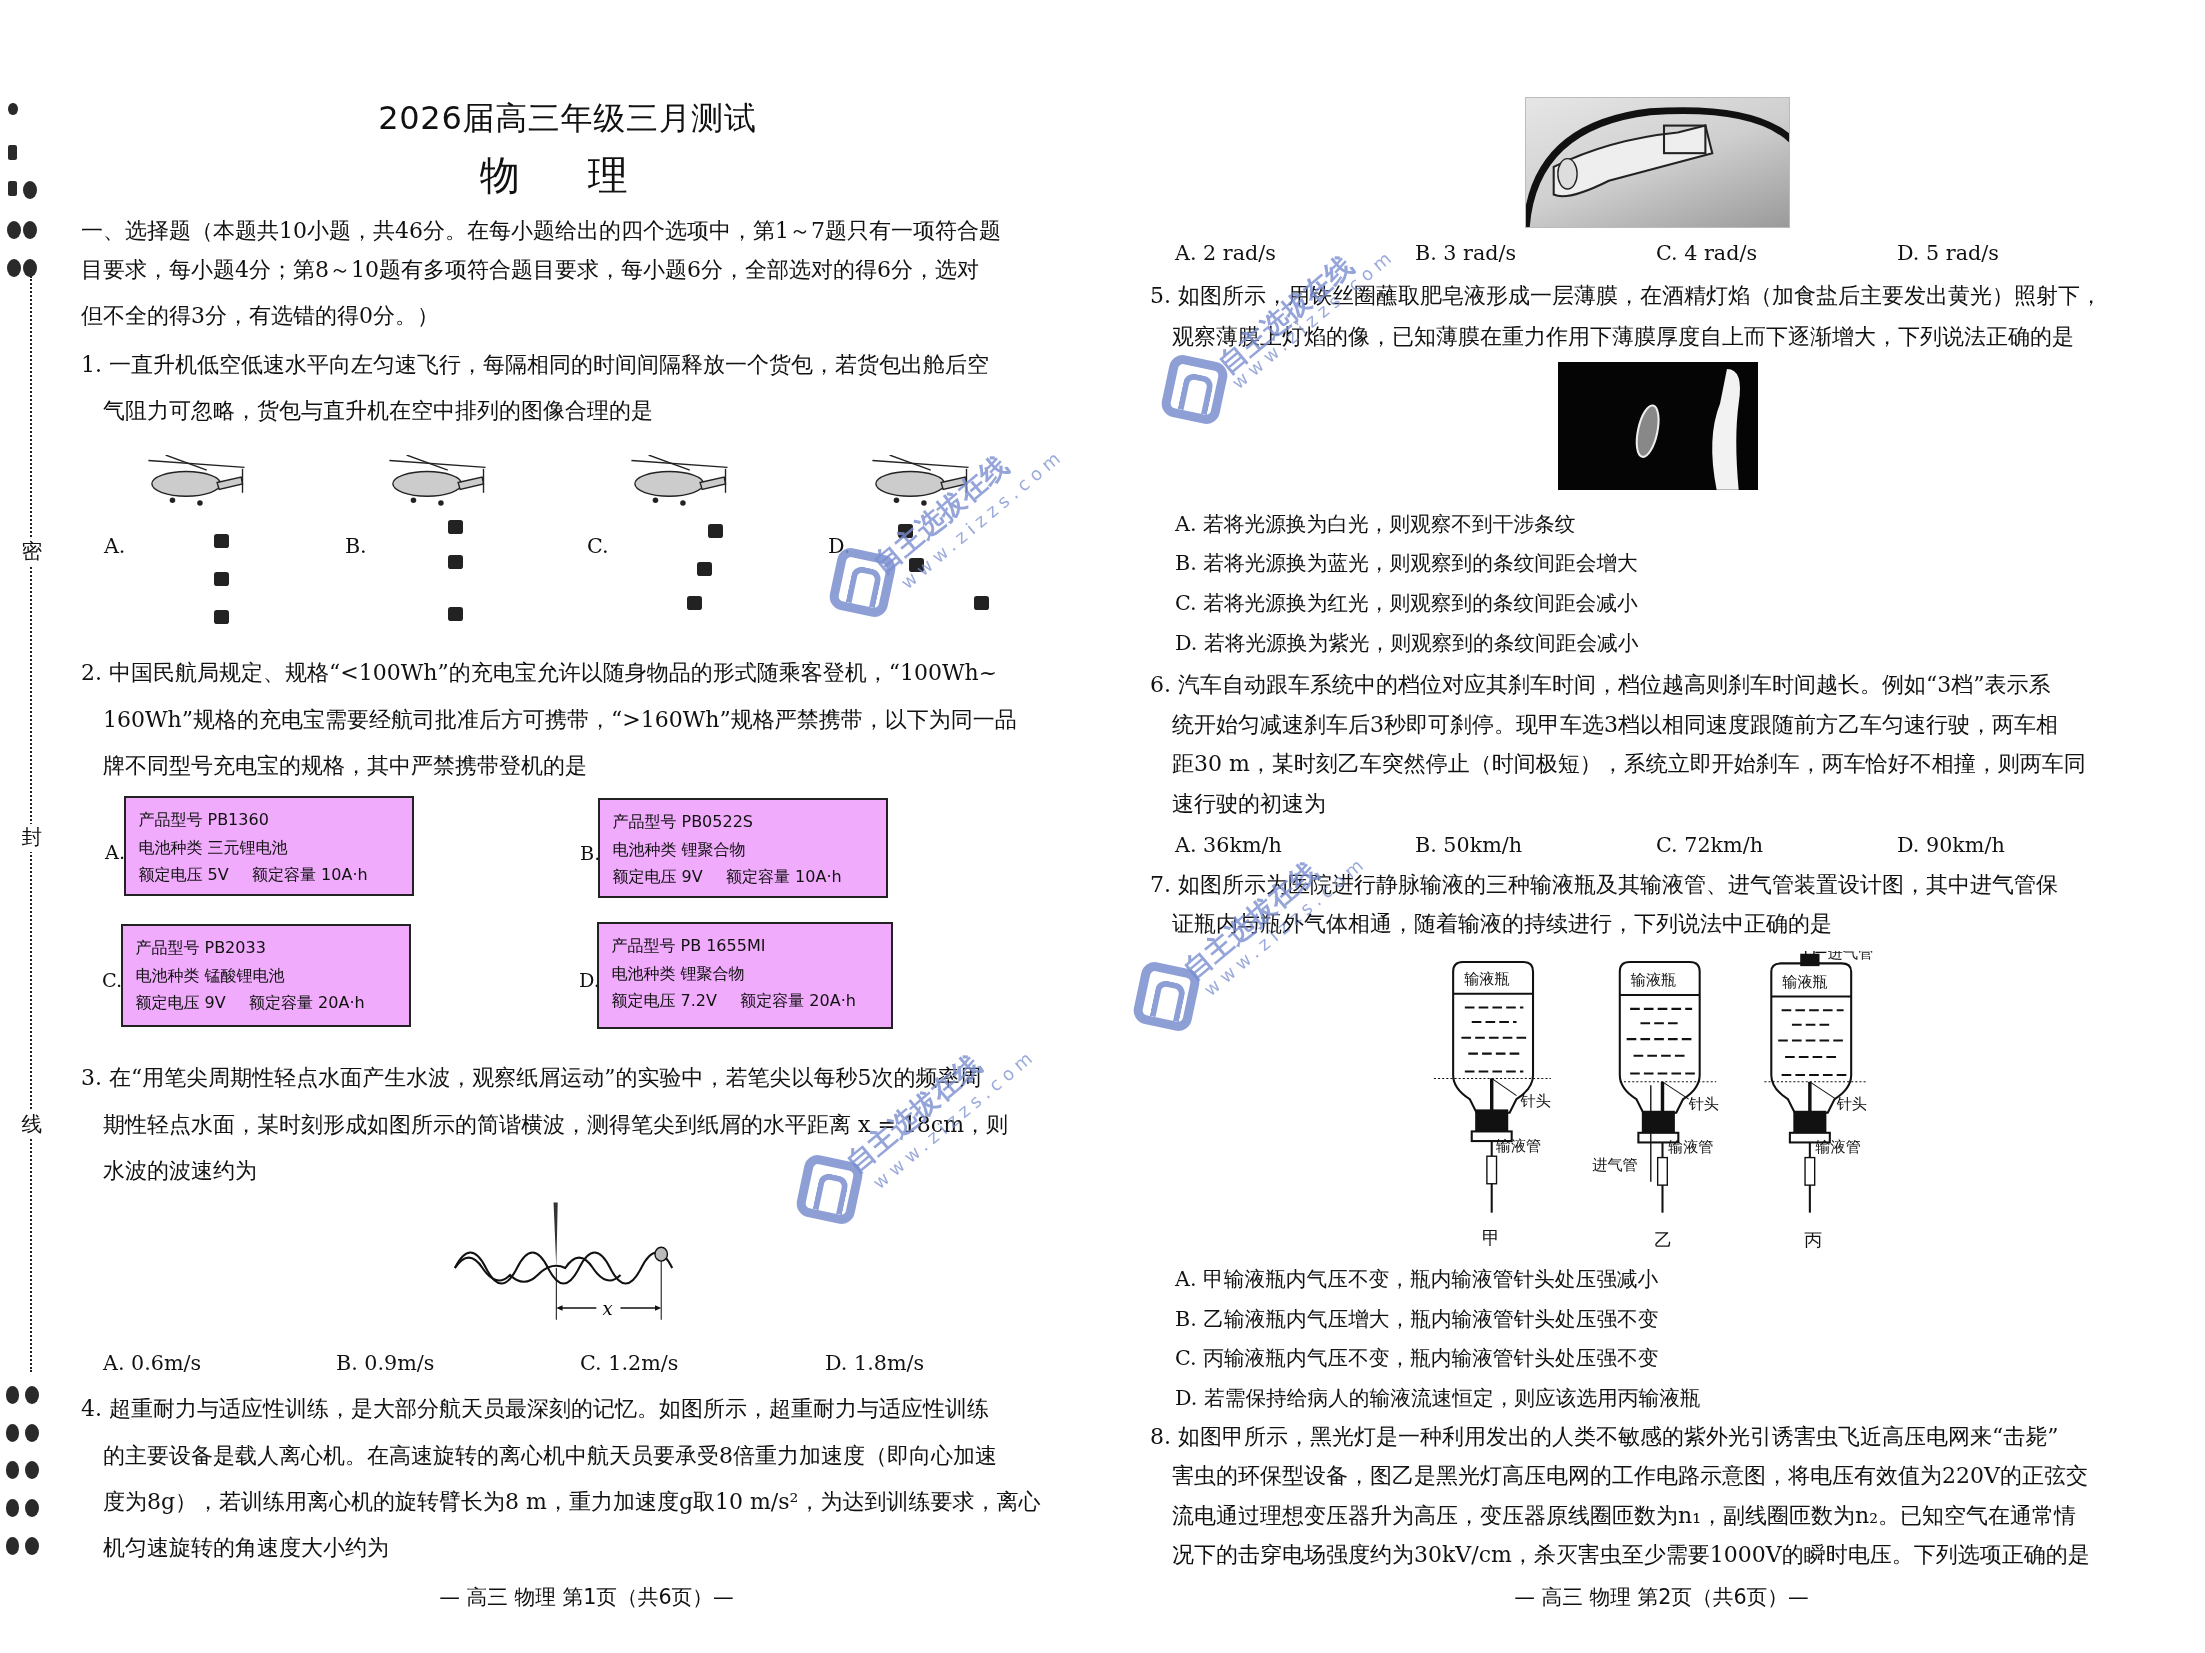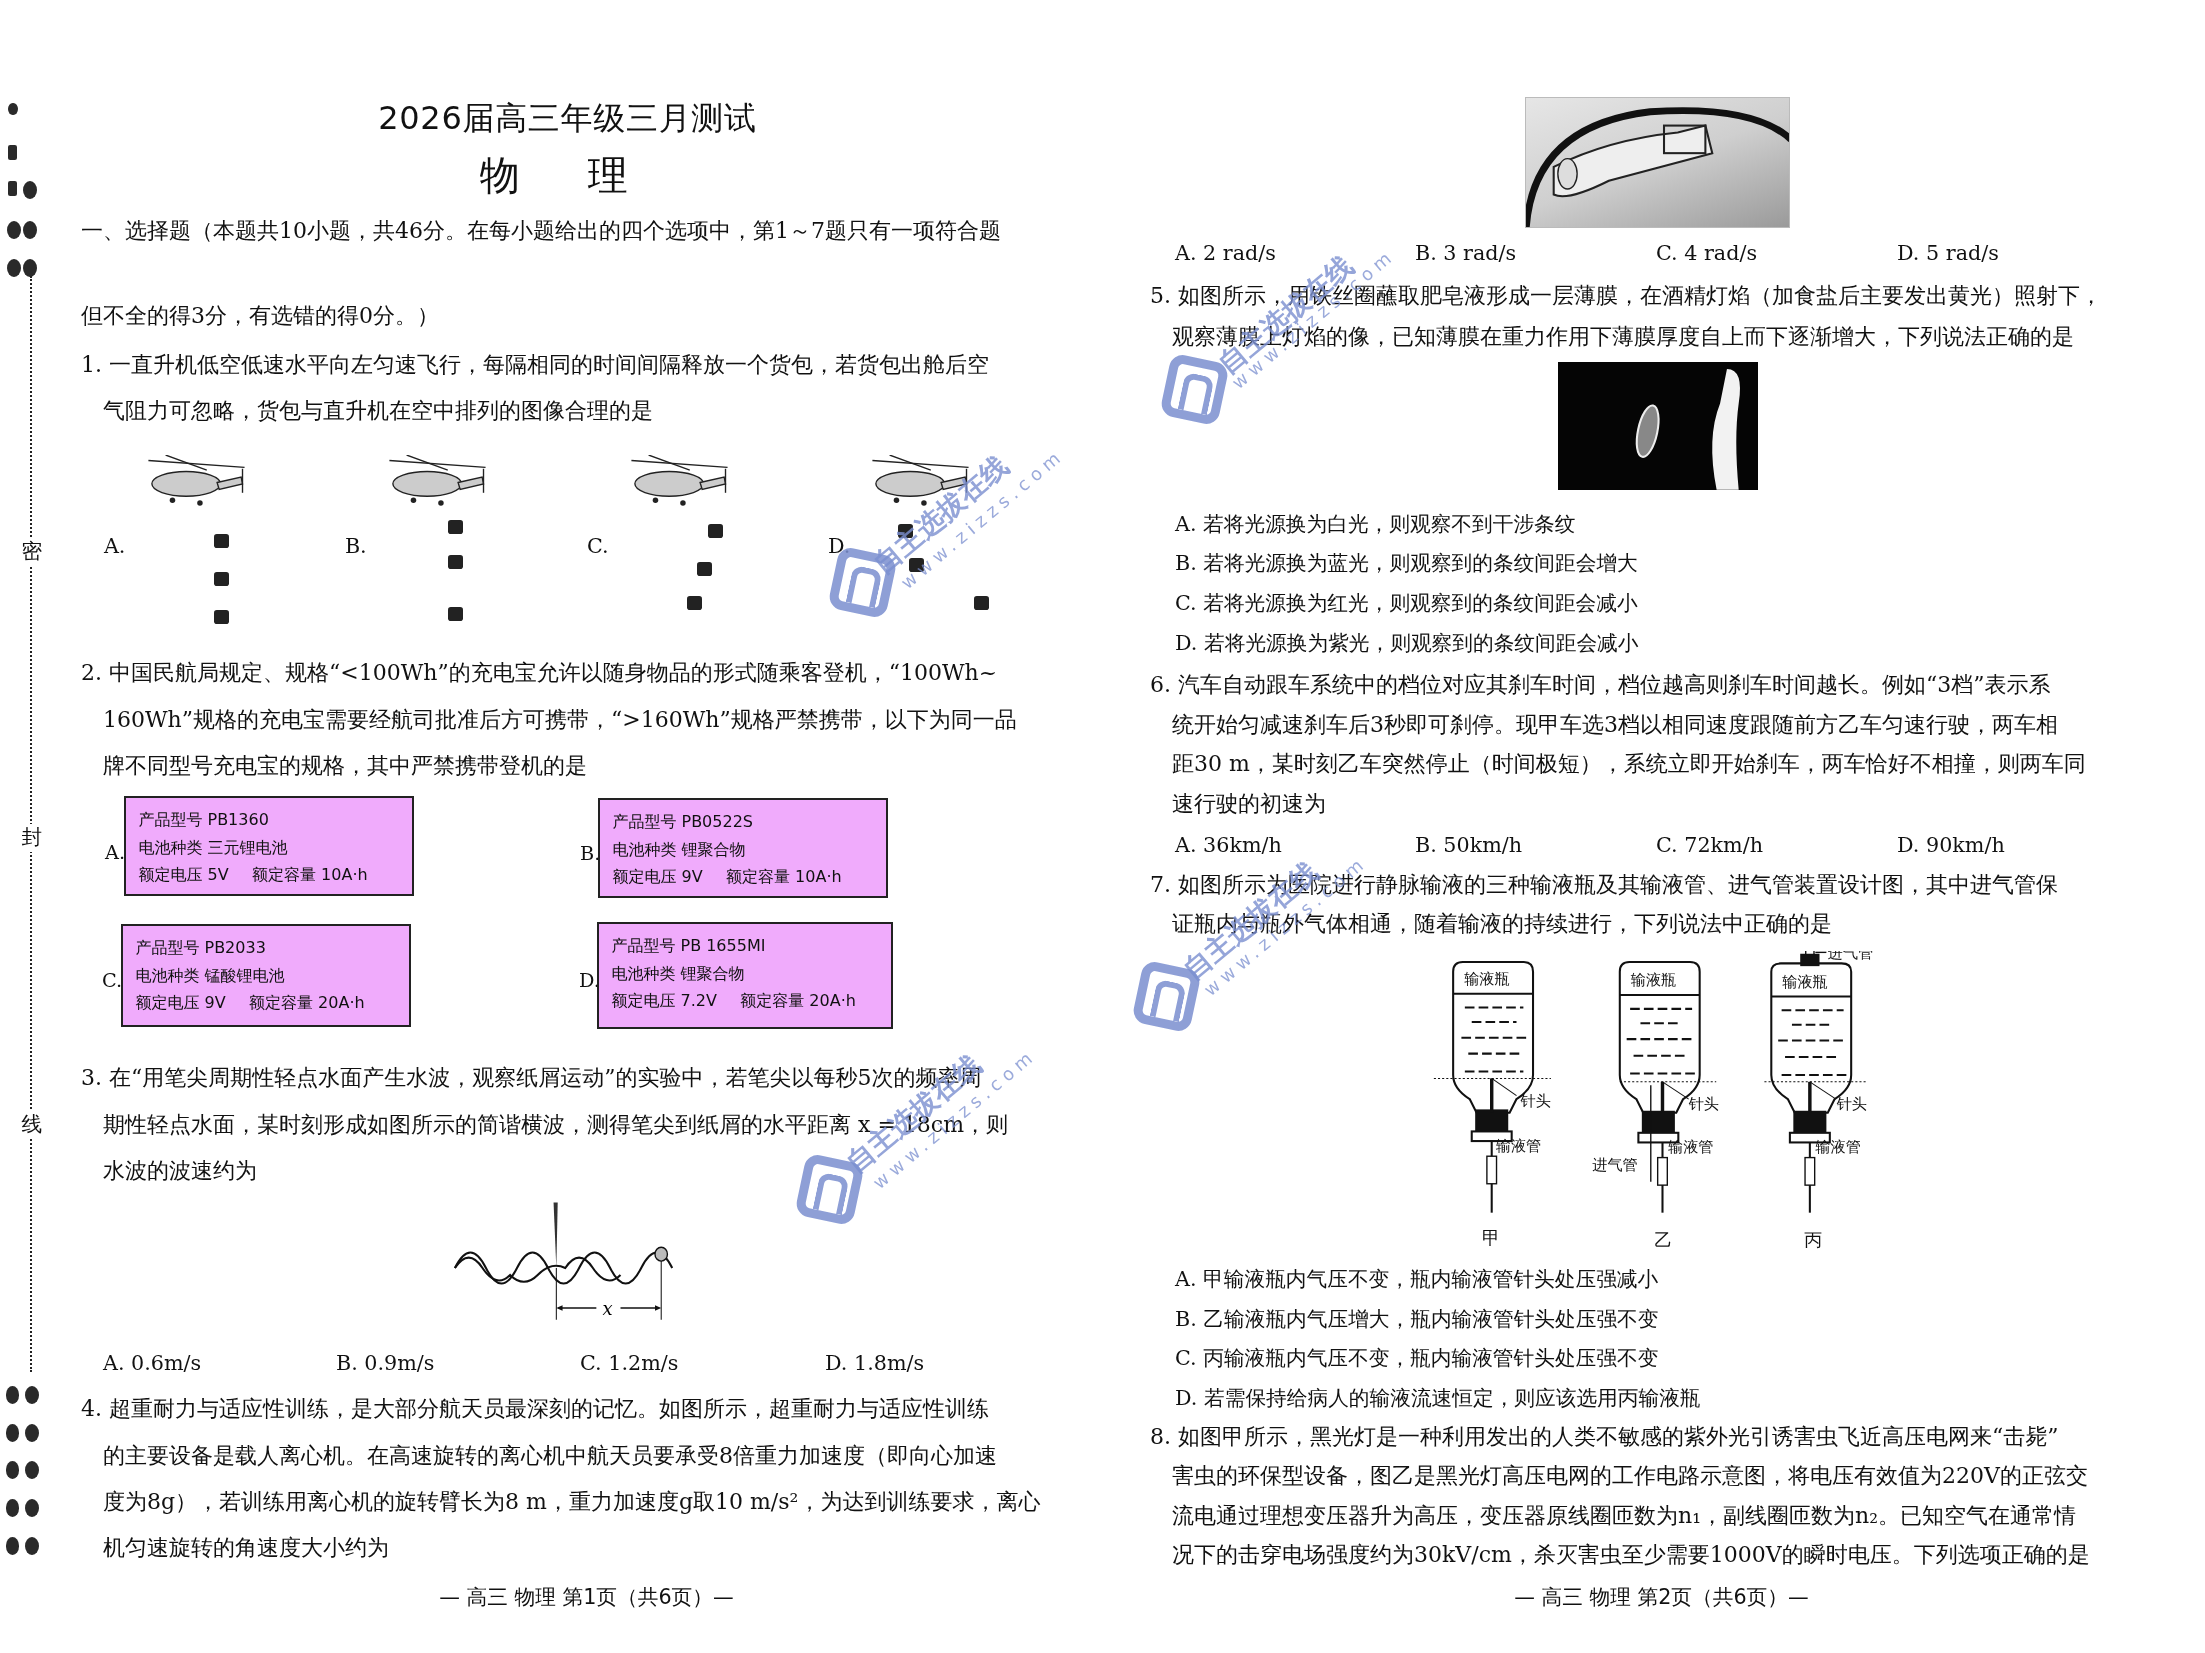--- a/index.html
+++ b/index.html
@@ -76,20 +76,21 @@
     <div class="bind-hole" style="left:5.5px;top:1499px;"></div>
     <div class="bind-hole" style="left:25px;top:1499px;"></div>
     <div class="bind-hole" style="left:5.5px;top:1537px;"></div>
     <div class="bind-hole" style="left:25px;top:1537px;"></div>
   </div>
 
   <div class="title title-main">2026届高三年级三月测试</div>
   <div class="title title-sub">物 理</div>
 
   <div class="text" style="left:81px;top:210px;margin-top:8px;">一、选择题（本题共10小题，共46分。在每小题给出的四个选项中，第1～7题只有一项符合题</div>
+  <div class="text" style="left:81px;top:257px;">目要求，每小题4分；第8～10题有多项符合题目要求，每小题6分，全部选对的得6分，选对</div>
   <div class="text" style="left:81px;top:303px;text-align:center;">但不全的得3分，有选错的得0分。）</div>
 
   <div class="text" style="left:81px;top:352px;">1. 一直升机低空低速水平向左匀速飞行，每隔相同的时间间隔释放一个货包，若货包出舱后空</div>
   <div class="text" style="left:103px;top:398px;">气阻力可忽略，货包与直升机在空中排列的图像合理的是</div>
 
   <div class="heli-row">
     <div class="heli-opt" style="left:0;">
       <span class="heli-label">A.</span>
       <svg class="heli" viewBox="0 0 150 80">
         <line x1="5" y1="8" x2="145" y2="18" stroke="#222" stroke-width="2"></line>

